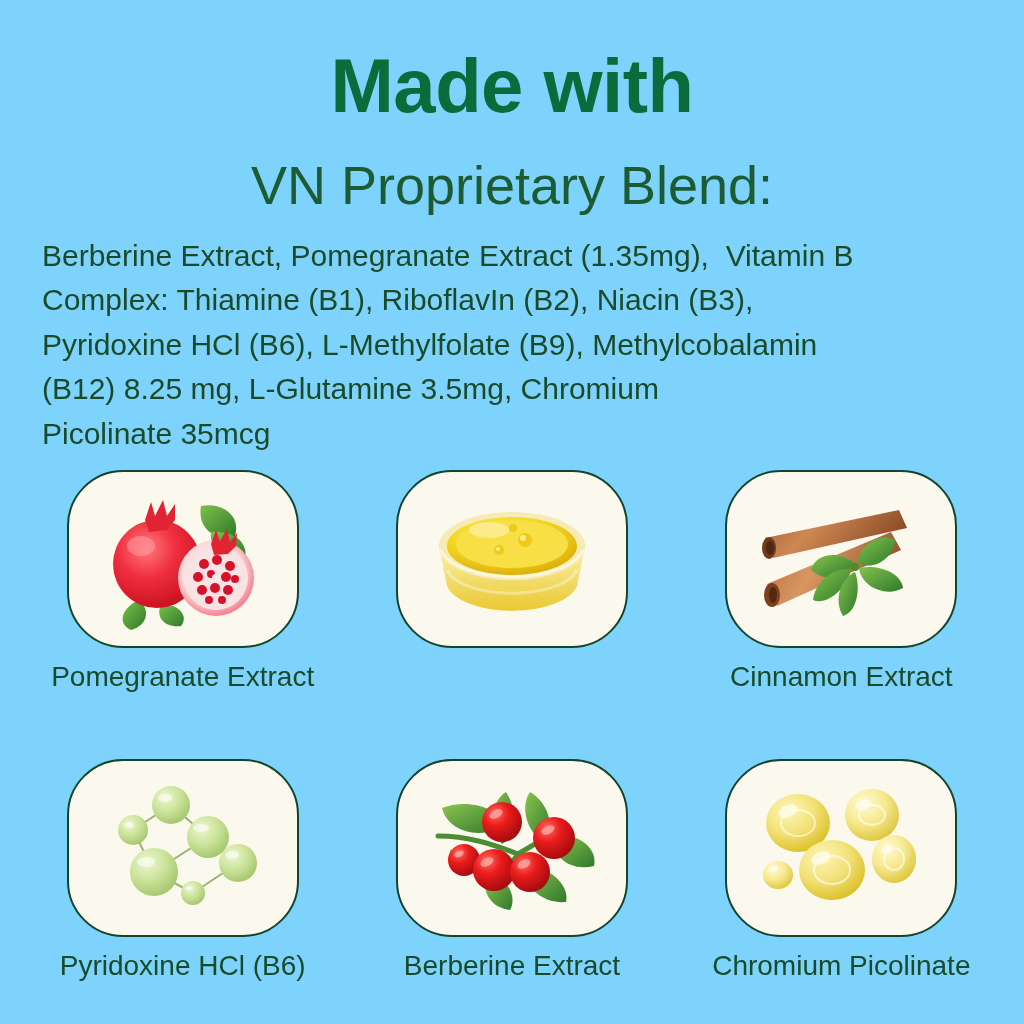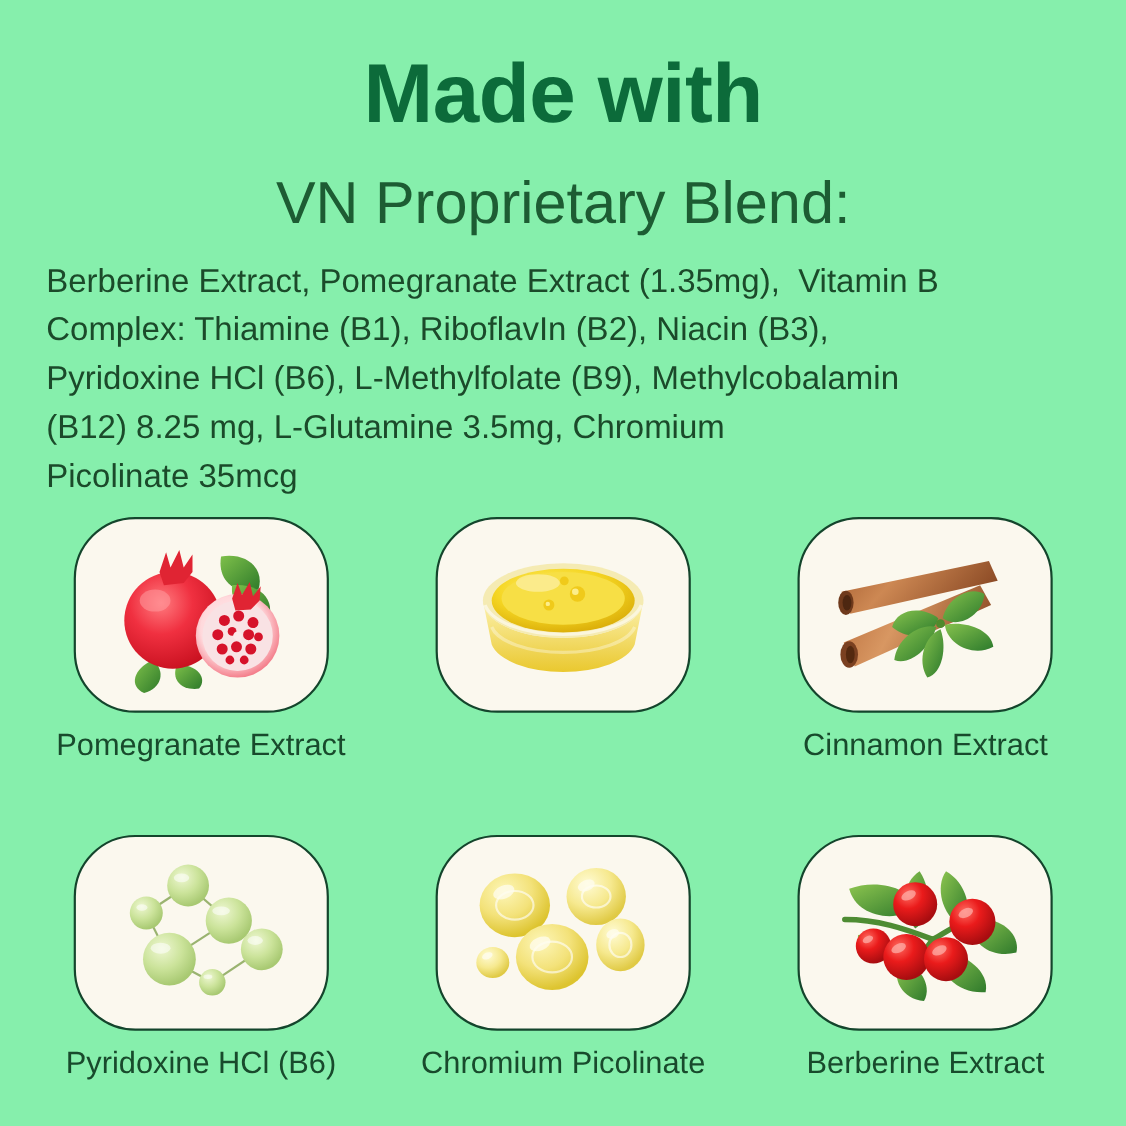--- a/index.html
+++ b/index.html
@@ -16,21 +16,21 @@
     position: relative;
   }
 
   .poster {
     width: 1024px;
     height: 1024px;
     box-sizing: border-box;
     display: flex;
     flex-direction: column;
     align-items: center;
-    background: #86efac;
+    background: #7dd3fc;
   }
 
   
   .title {
     margin: 0;
     padding-top: 48px;
     font-size: 76px;
     font-weight: 700;
     line-height: 1.0;
     letter-spacing: -0.5px;
@@ -288,58 +288,20 @@
             <ellipse cx="144" cy="80" rx="7" ry="4"></ellipse>
             <ellipse cx="101" cy="113" rx="4" ry="2"></ellipse>
           </g>
         </svg>
       </div>
       <div class="cell-label">Pyridoxine HCl (B6)</div>
     </div>
 
     <div class="cell">
       <div class="card">
-        <svg width="195" height="145" viewBox="0 0 195 145">
-          <defs>
-            <radialGradient id="gelA" cx="35%" cy="28%" r="72%">
-              <stop offset="0%" stop-color="#fdf6b8"></stop>
-              <stop offset="55%" stop-color="#f3e27a"></stop>
-              <stop offset="100%" stop-color="#ddc42f"></stop>
-            </radialGradient>
-            <radialGradient id="gelB" cx="35%" cy="28%" r="72%">
-              <stop offset="0%" stop-color="#fffbd4"></stop>
-              <stop offset="55%" stop-color="#f6e98f"></stop>
-              <stop offset="100%" stop-color="#e0ca45"></stop>
-            </radialGradient>
-          </defs>
-          <ellipse cx="54" cy="48" rx="32" ry="29" fill="url(#gelA)"></ellipse>
-          <ellipse cx="128" cy="40" rx="27" ry="26" fill="url(#gelB)"></ellipse>
-          <ellipse cx="88" cy="95" rx="33" ry="30" fill="url(#gelA)"></ellipse>
-          <ellipse cx="150" cy="84" rx="22" ry="24" fill="url(#gelB)"></ellipse>
-          <ellipse cx="34" cy="100" rx="15" ry="14" fill="url(#gelB)"></ellipse>
-          <g fill="none" stroke="#ffffff" stroke-opacity="0.6" stroke-width="2">
-            <ellipse cx="54" cy="48" rx="17" ry="13"></ellipse>
-            <ellipse cx="128" cy="40" rx="13" ry="10"></ellipse>
-            <ellipse cx="88" cy="95" rx="18" ry="14"></ellipse>
-            <ellipse cx="150" cy="84" rx="10" ry="11"></ellipse>
-          </g>
-          <g fill="#fffdf0" opacity="0.75">
-            <ellipse cx="44" cy="36" rx="10" ry="6" transform="rotate(-22 44 36)"></ellipse>
-            <ellipse cx="119" cy="30" rx="8" ry="5" transform="rotate(-22 119 30)"></ellipse>
-            <ellipse cx="77" cy="83" rx="10" ry="6" transform="rotate(-22 77 83)"></ellipse>
-            <ellipse cx="143" cy="74" rx="6" ry="4" transform="rotate(-22 143 74)"></ellipse>
-            <ellipse cx="29" cy="94" rx="5" ry="3" transform="rotate(-22 29 94)"></ellipse>
-          </g>
-        </svg>
-      </div>
-      <div class="cell-label">Chromium Picolinate</div>
-    </div>
-
-    <div class="cell">
-      <div class="card">
         <svg width="195" height="148" viewBox="0 0 195 148">
           <defs>
             <radialGradient id="berry" cx="34%" cy="28%" r="72%">
               <stop offset="0%" stop-color="#ff6b60"></stop>
               <stop offset="45%" stop-color="#ea1b1b"></stop>
               <stop offset="100%" stop-color="#a80d10"></stop>
             </radialGradient>
             <linearGradient id="bLeaf" x1="0" y1="0" x2="1" y2="1">
               <stop offset="0%" stop-color="#8cc44f"></stop>
               <stop offset="100%" stop-color="#2f7a2c"></stop>
@@ -370,14 +332,52 @@
             <ellipse cx="134" cy="56" rx="7" ry="4" transform="rotate(-25 134 56)"></ellipse>
             <ellipse cx="45" cy="80" rx="5" ry="3" transform="rotate(-25 45 80)"></ellipse>
             <ellipse cx="73" cy="88" rx="7" ry="4" transform="rotate(-25 73 88)"></ellipse>
             <ellipse cx="110" cy="90" rx="7" ry="4" transform="rotate(-25 110 90)"></ellipse>
           </g>
         </svg>
       </div>
       <div class="cell-label">Berberine Extract</div>
     </div>
 
+    <div class="cell">
+      <div class="card">
+        <svg width="195" height="145" viewBox="0 0 195 145">
+          <defs>
+            <radialGradient id="gelA" cx="35%" cy="28%" r="72%">
+              <stop offset="0%" stop-color="#fdf6b8"></stop>
+              <stop offset="55%" stop-color="#f3e27a"></stop>
+              <stop offset="100%" stop-color="#ddc42f"></stop>
+            </radialGradient>
+            <radialGradient id="gelB" cx="35%" cy="28%" r="72%">
+              <stop offset="0%" stop-color="#fffbd4"></stop>
+              <stop offset="55%" stop-color="#f6e98f"></stop>
+              <stop offset="100%" stop-color="#e0ca45"></stop>
+            </radialGradient>
+          </defs>
+          <ellipse cx="54" cy="48" rx="32" ry="29" fill="url(#gelA)"></ellipse>
+          <ellipse cx="128" cy="40" rx="27" ry="26" fill="url(#gelB)"></ellipse>
+          <ellipse cx="88" cy="95" rx="33" ry="30" fill="url(#gelA)"></ellipse>
+          <ellipse cx="150" cy="84" rx="22" ry="24" fill="url(#gelB)"></ellipse>
+          <ellipse cx="34" cy="100" rx="15" ry="14" fill="url(#gelB)"></ellipse>
+          <g fill="none" stroke="#ffffff" stroke-opacity="0.6" stroke-width="2">
+            <ellipse cx="54" cy="48" rx="17" ry="13"></ellipse>
+            <ellipse cx="128" cy="40" rx="13" ry="10"></ellipse>
+            <ellipse cx="88" cy="95" rx="18" ry="14"></ellipse>
+            <ellipse cx="150" cy="84" rx="10" ry="11"></ellipse>
+          </g>
+          <g fill="#fffdf0" opacity="0.75">
+            <ellipse cx="44" cy="36" rx="10" ry="6" transform="rotate(-22 44 36)"></ellipse>
+            <ellipse cx="119" cy="30" rx="8" ry="5" transform="rotate(-22 119 30)"></ellipse>
+            <ellipse cx="77" cy="83" rx="10" ry="6" transform="rotate(-22 77 83)"></ellipse>
+            <ellipse cx="143" cy="74" rx="6" ry="4" transform="rotate(-22 143 74)"></ellipse>
+            <ellipse cx="29" cy="94" rx="5" ry="3" transform="rotate(-22 29 94)"></ellipse>
+          </g>
+        </svg>
+      </div>
+      <div class="cell-label">Chromium Picolinate</div>
+    </div>
+
   </div>
 </div>
 
 </body></html>

